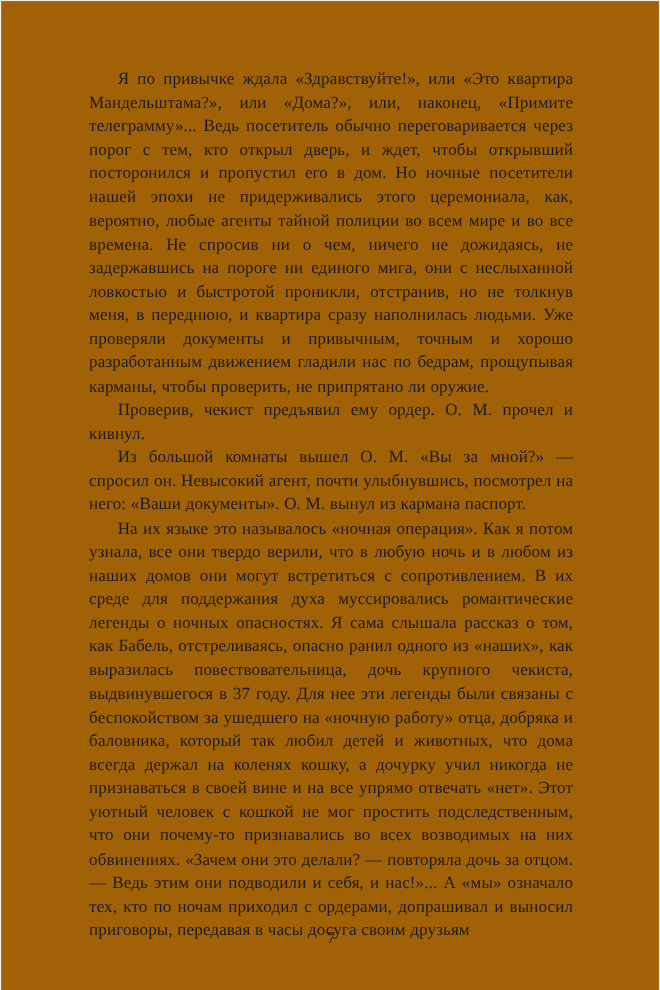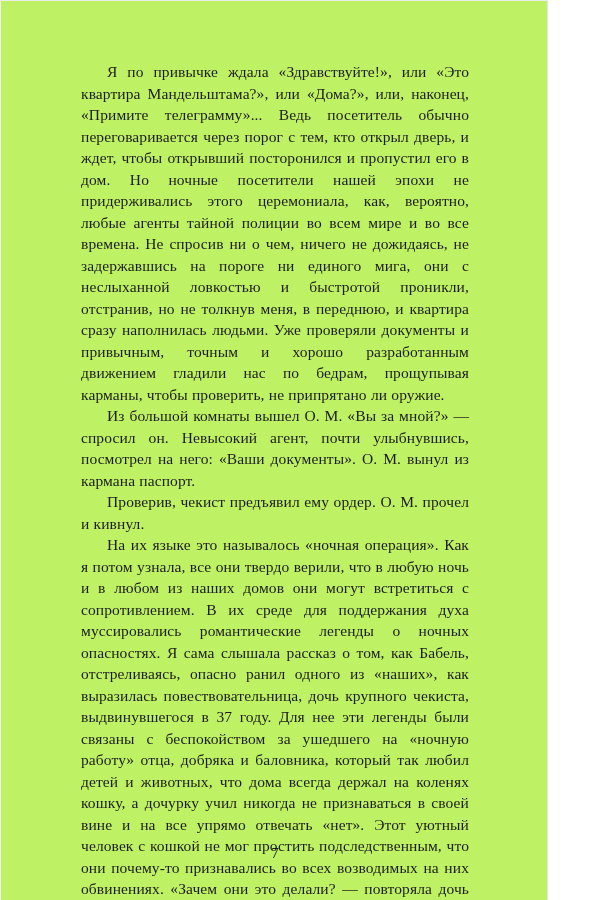--- a/index.html
+++ b/index.html
@@ -11,23 +11,23 @@
     body {
       width: 600px;
       height: 900px;
       font-family: "Liberation Serif", "DejaVu Serif", serif;
       color: #1c1c1c;
       position: relative;
       overflow: hidden;
     }
 
     .book-page {
-      width: 548px;
+      width: 600px;
       height: 900px;
-      background: #bef264;
+      background: #a16207;
       border-top: 1px solid #ececec;
       border-right: 1px solid #e4e4e4;
       border-left: 1px solid #f3f3f3;
       position: relative;
       padding: 60px 78px 0 80px;
     }
 
     .page-content p {
       font-size: 15.5px;
       line-height: 21.5px;
@@ -53,21 +53,21 @@
       color: #1c1c1c;
       display: inline-block;
     }
   </style>
 </head>
 <body>
 
 <div class="book-page">
   <div class="page-content">
     <p>Я по привычке ждала «Здравствуйте!», или «Это квартира Мандельштама?», или «Дома?», или, наконец, «Примите телеграмму»... Ведь посетитель обычно переговаривается через порог с тем, кто открыл дверь, и ждет, чтобы открывший посторонился и пропустил его в дом. Но ночные посетители нашей эпохи не придерживались этого церемониала, как, вероятно, любые агенты тайной полиции во всем мире и во все времена. Не спросив ни о чем, ничего не дожидаясь, не задержавшись на пороге ни единого мига, они с неслыханной ловкостью и быстротой проникли, отстранив, но не толкнув меня, в переднюю, и квартира сразу наполнилась людьми. Уже проверяли документы и привычным, точным и хорошо разработанным движением гладили нас по бедрам, прощупывая карманы, чтобы проверить, не припрятано ли оружие.</p>
+    <p>Проверив, чекист предъявил ему ордер. О. М. прочел и кивнул.</p>
     <p>Из большой комнаты вышел О. М. «Вы за мной?» — спросил он. Невысокий агент, почти улыбнувшись, посмотрел на него: «Ваши документы». О. М. вынул из кармана паспорт.</p>
-    <p>Проверив, чекист предъявил ему ордер. О. М. прочел и кивнул.</p>
     <p>На их языке это называлось «ночная операция». Как я потом узнала, все они твердо верили, что в любую ночь и в любом из наших домов они могут встретиться с сопротивлением. В их среде для поддержания духа муссировались романтические легенды о ночных опасностях. Я сама слышала рассказ о том, как Бабель, отстреливаясь, опасно ранил одного из «наших», как выразилась повествовательница, дочь крупного чекиста, выдвинувшегося в 37 году. Для нее эти легенды были связаны с беспокойством за ушедшего на «ночную работу» отца, добряка и баловника, который так любил детей и животных, что дома всегда держал на коленях кошку, а дочурку учил никогда не признаваться в своей вине и на все упрямо отвечать «нет». Этот уютный человек с кошкой не мог простить подследственным, что они почему-то признавались во всех возводимых на них обвинениях. «Зачем они это делали? — повторяла дочь за отцом. — Ведь этим они подводили и себя, и нас!»... А «мы» означало тех, кто по ночам приходил с ордерами, допрашивал и выносил приговоры, передавая в часы досуга своим друзьям</p>
   </div>
 
   <div class="page-footer">
     <span class="page-number">7</span>
   </div>
 </div>
 
 </body></html>

